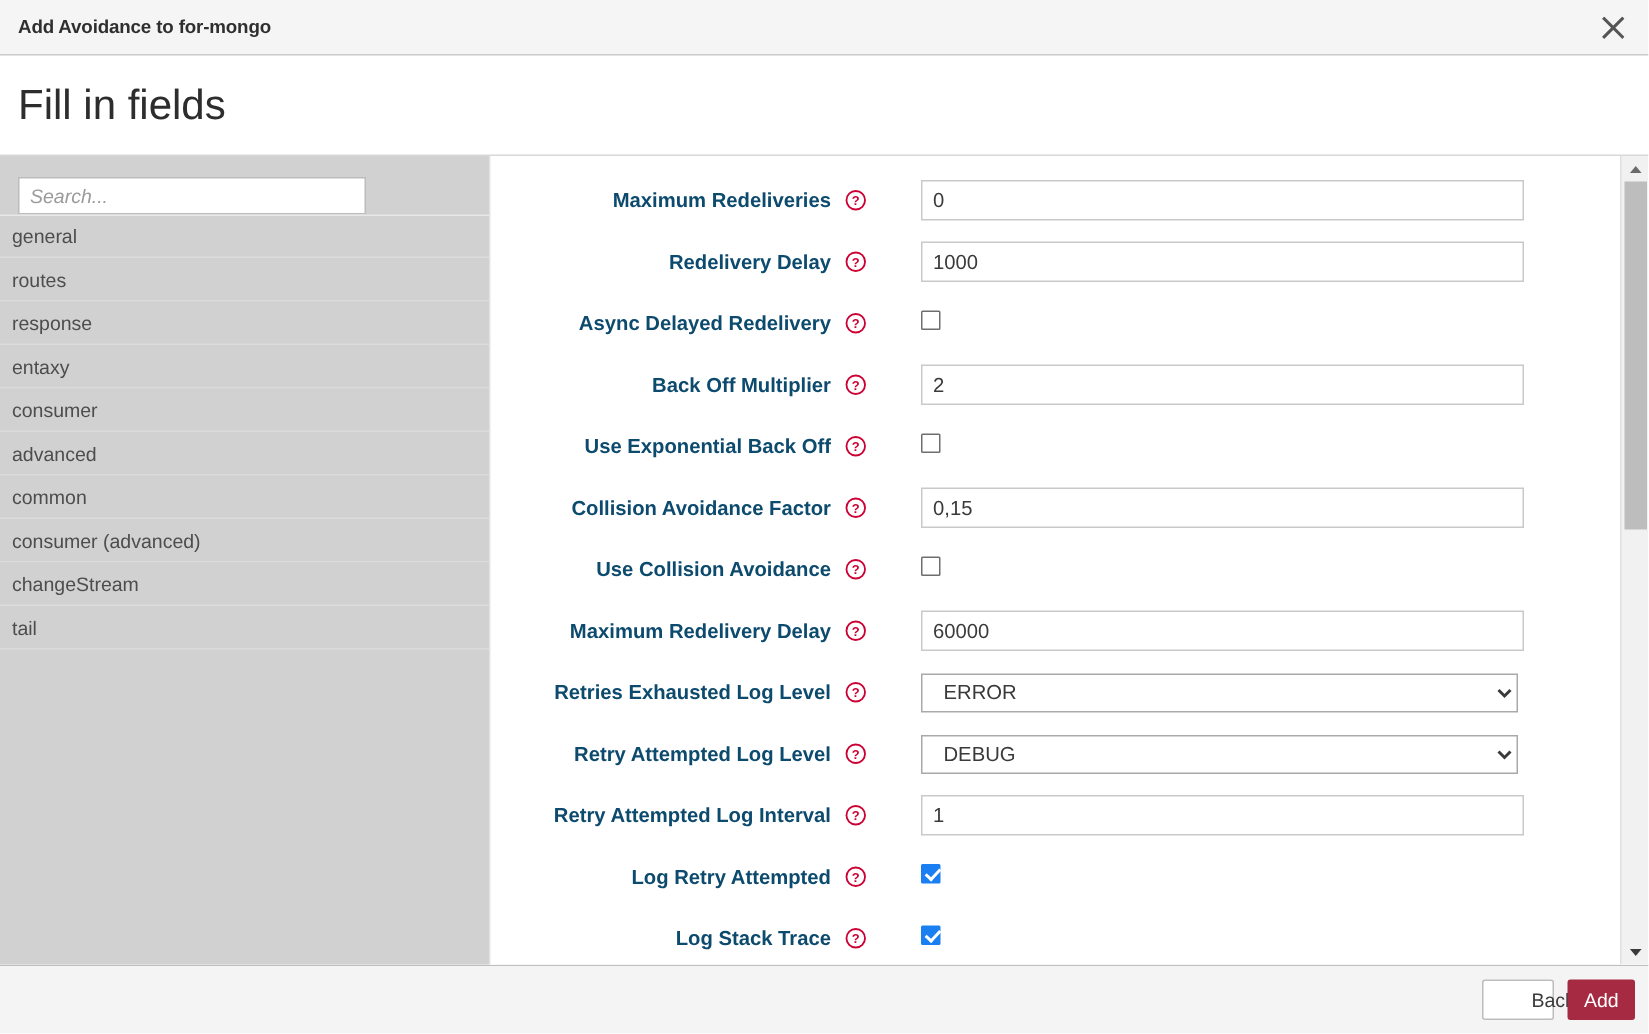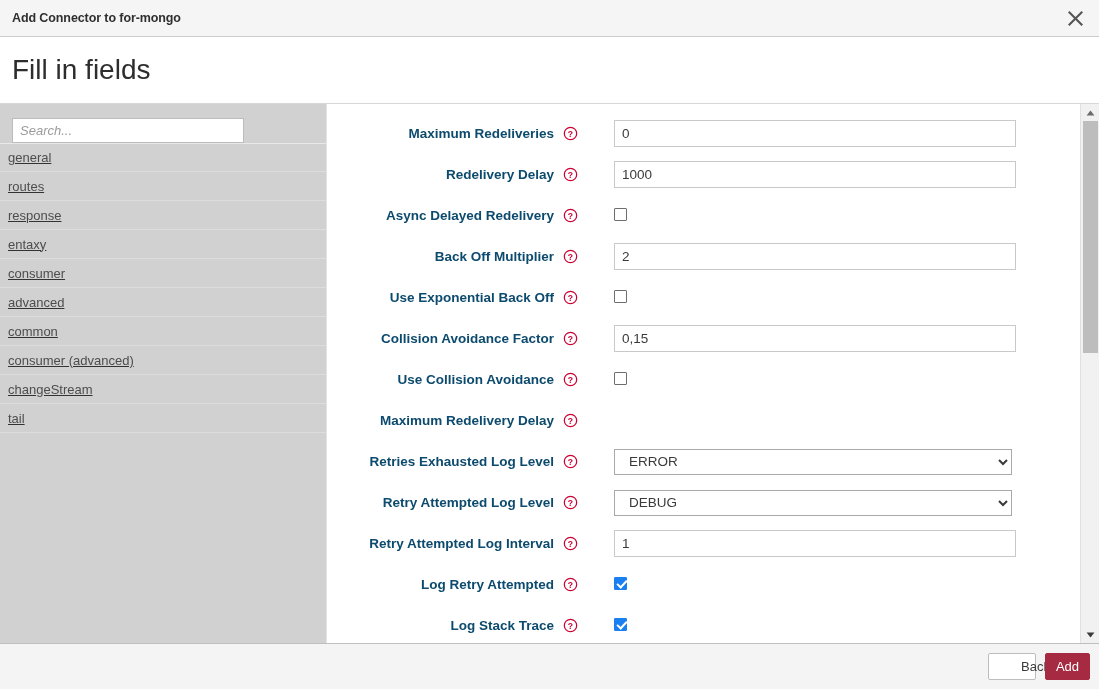--- a/index.html
+++ b/index.html
@@ -92,21 +92,21 @@
     color: #9b9b9b;
     font-size: 13px;
   }
   .groups-count {
     padding: 16px 0 0 13px;
     font-size: 12.5px;
     font-weight: bold;
     color: #3b3b3b;
     height: 46px;
   }
-  .group-list { display: flex; flex-direction: column; text-decoration: underline; }
+  .group-list { display: flex; flex-direction: column; }
   .group-item {
     height: 29px;
     display: flex; align-items: center;
     padding-left: 8px;
     font-size: 13px;
     color: #4d4d4d;
     background: #d1d1d1;
     border-bottom: 1px solid #dcdcdc;
     cursor: pointer;
     user-select: none;
@@ -256,21 +256,21 @@
     border: 1px solid #a52a42;
     color: #ffffff;
   }
 </style>
 </head>
 <body>
 
 <div class="dialog">
 
   <div class="titlebar">
-    <span class="titlebar-text">Add Connector to for-mongo</span>
+    <span class="titlebar-text">Add Avoidance to for-mongo</span>
     <button class="close-btn" aria-label="Close">
       <svg width="15" height="15" viewBox="0 0 15 15">
         <path d="M1.5 1.5 L13.5 13.5 M13.5 1.5 L1.5 13.5" stroke="#555555" stroke-width="2.1" fill="none" stroke-linecap="square"></path>
       </svg>
     </button>
   </div>
 
   <div class="header">
     <div class="header-title">Fill in fields</div>
   </div>
@@ -388,20 +388,21 @@
             <div class="field-control"><input type="checkbox" class="chk" style=""></div>
           </div>
           <div class="field-row">
             <div class="field-label">Maximum Redelivery Delay</div>
             <span class="help-icon">
               <svg width="15" height="15" viewBox="0 0 16 16">
                 <circle cx="8" cy="8" r="6.6" fill="none" stroke="#cc0033" stroke-width="1.3"></circle>
                 <text x="8" y="11.6" text-anchor="middle" font-family="Liberation Sans, sans-serif" font-size="9.2" font-weight="bold" fill="#cc0033">?</text>
               </svg>
             </span>
+            <div class="field-control"><input type="text" class="txt" value="60000" style=""></div>
           </div>
           <div class="field-row">
             <div class="field-label">Retries Exhausted Log Level</div>
             <span class="help-icon">
               <svg width="15" height="15" viewBox="0 0 16 16">
                 <circle cx="8" cy="8" r="6.6" fill="none" stroke="#cc0033" stroke-width="1.3"></circle>
                 <text x="8" y="11.6" text-anchor="middle" font-family="Liberation Sans, sans-serif" font-size="9.2" font-weight="bold" fill="#cc0033">?</text>
               </svg>
             </span>
             <div class="field-control"><select class="sel"><option>ERROR</option></select></div>

